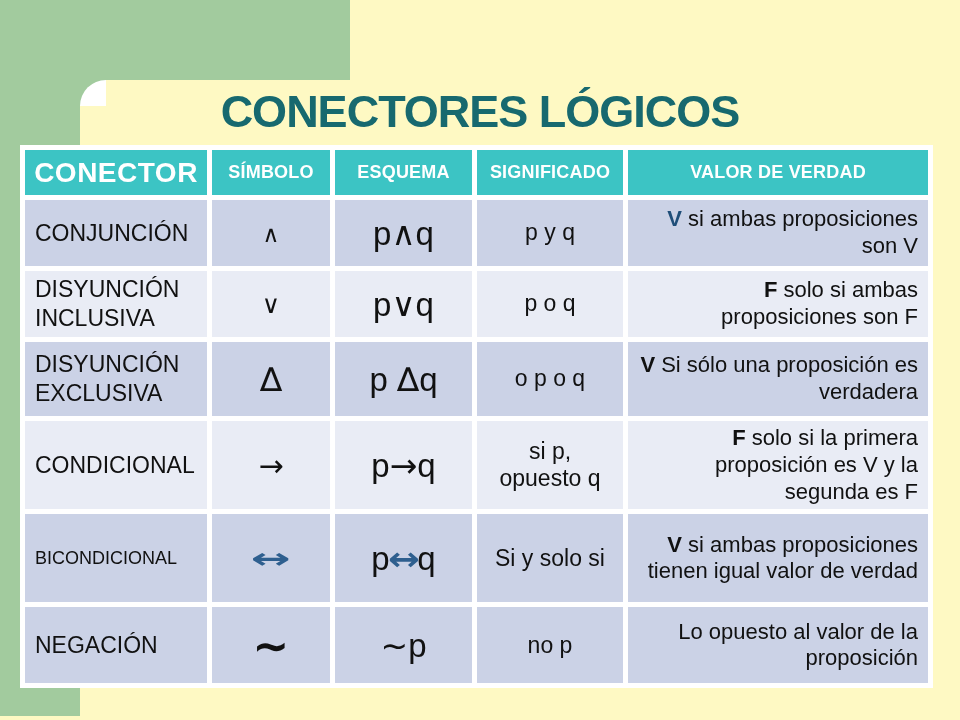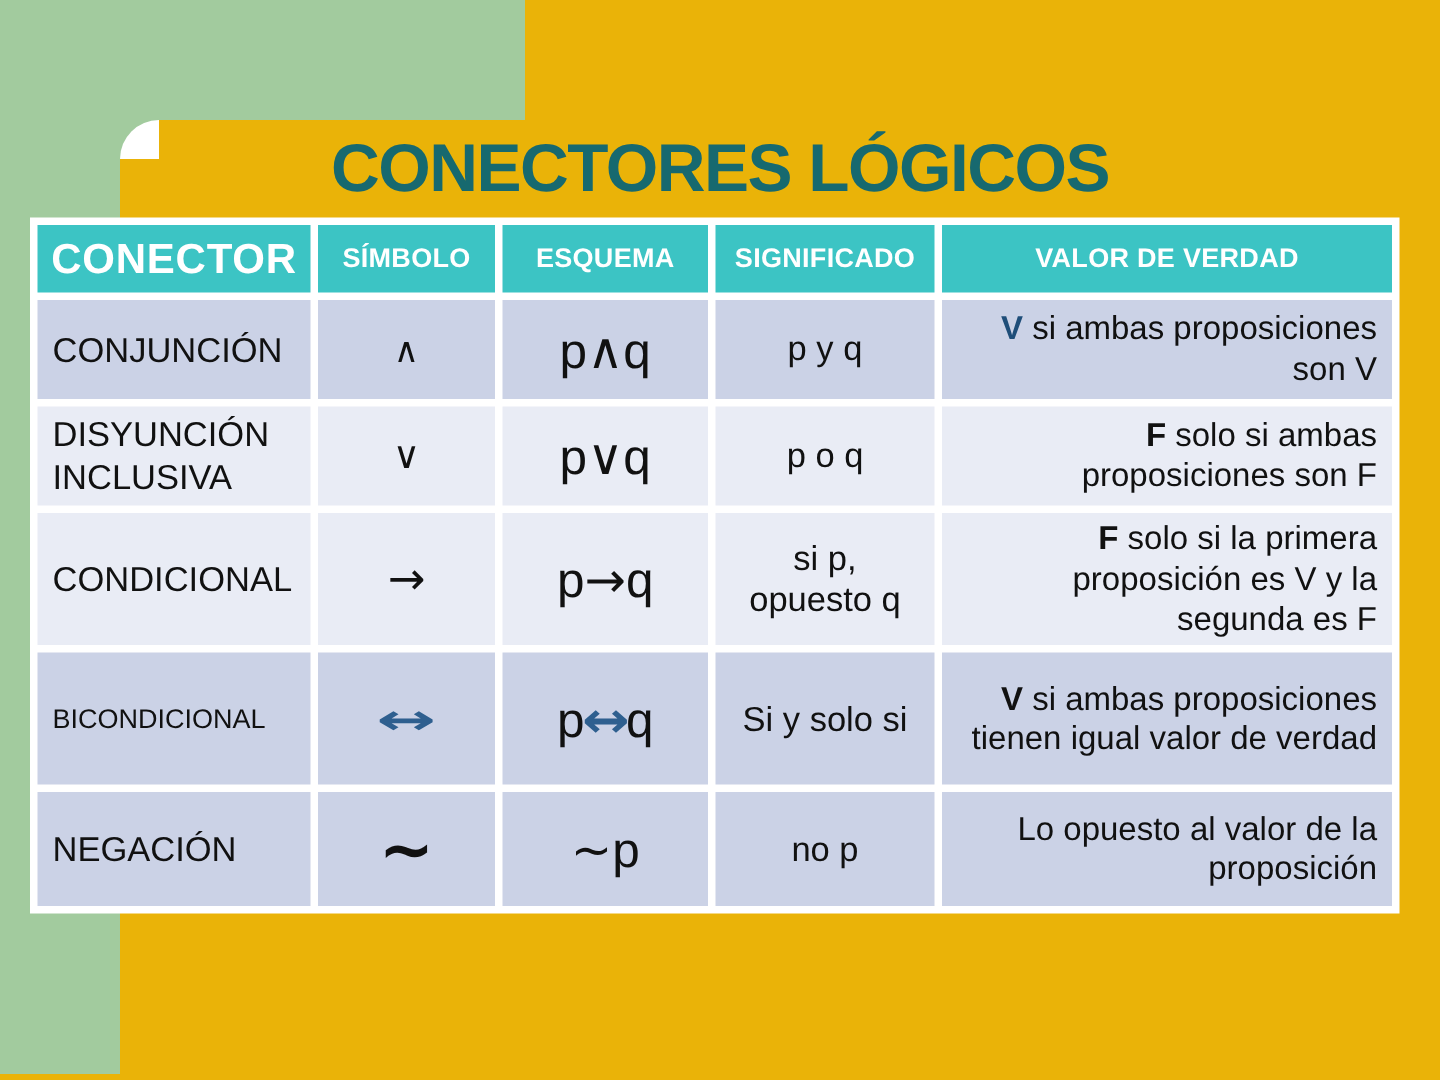--- a/index.html
+++ b/index.html
@@ -1,21 +1,21 @@
 <!DOCTYPE html>
 <html style="--green: #a2cb9e; --teal: #3cc4c4; --title_teal: #17696f; --row_dark: #cbd2e6; --row_light: #e9ecf5; --navy: #1f4e79; --arrow_blue: #2e5f8f; --text: #111111;"><head>
 <meta charset="utf-8">
 <style>
   html,body{margin:0;padding:0;}
   body{
     width:960px;height:720px;background:#ffffff;
     font-family:"Liberation Sans","DejaVu Sans",sans-serif;
     position:relative;overflow:hidden;
   }
-  .slide{position:absolute;left:0;top:0;width:960px;height:720px;background:#eab308;}
+  .slide{position:absolute;left:0;top:0;width:960px;height:720px;background:#fef9c3;}
 
   
   .green-top-band{position:absolute;left:0;top:0;width:350px;height:80px;background:var(--green,#a2cb9e);}
   .green-left-strip{position:absolute;left:0;top:0;width:80px;height:716px;background:var(--green,#a2cb9e);}
   .corner-green{position:absolute;left:80px;top:80px;width:26px;height:26px;background:var(--green,#a2cb9e);}
   .corner-white{position:absolute;left:80px;top:80px;width:26px;height:26px;background:#fff;border-top-left-radius:26px;}
 
   
   .title{
     position:absolute;left:178px;top:86px;width:604px;height:52px;margin:0;
@@ -99,20 +99,27 @@
       </tr>
 
       <tr class="light h66">
         <td class="c-name">DISYUNCIÓN INCLUSIVA</td>
         <td class="c-sym"><span class="sym-or">∨</span></td>
         <td class="c-esq"><span>p</span><span class="esym">∨</span><span>q</span></td>
         <td class="c-sig">p o q</td>
         <td class="c-val"><b>F</b><span> solo si ambas proposiciones son F</span></td>
       </tr>
 
+      <tr class="dark h74">
+        <td class="c-name">DISYUNCIÓN EXCLUSIVA</td>
+        <td class="c-sym"><span class="sym-delta">∆</span></td>
+        <td class="c-esq"><span>p </span><span class="esym">∆</span><span>q</span></td>
+        <td class="c-sig">o p o q</td>
+        <td class="c-val"><b>V</b><span> Si sólo una proposición es verdadera</span></td>
+      </tr>
 
       <tr class="light h88">
         <td class="c-name">CONDICIONAL</td>
         <td class="c-sym"><span class="sym-arrow">→</span></td>
         <td class="c-esq"><span>p</span><span class="esym">→</span><span>q</span></td>
         <td class="c-sig">si p,
 opuesto q</td>
         <td class="c-val"><b>F</b><span> solo si la primera proposición es V y la segunda es F</span></td>
       </tr>
 

